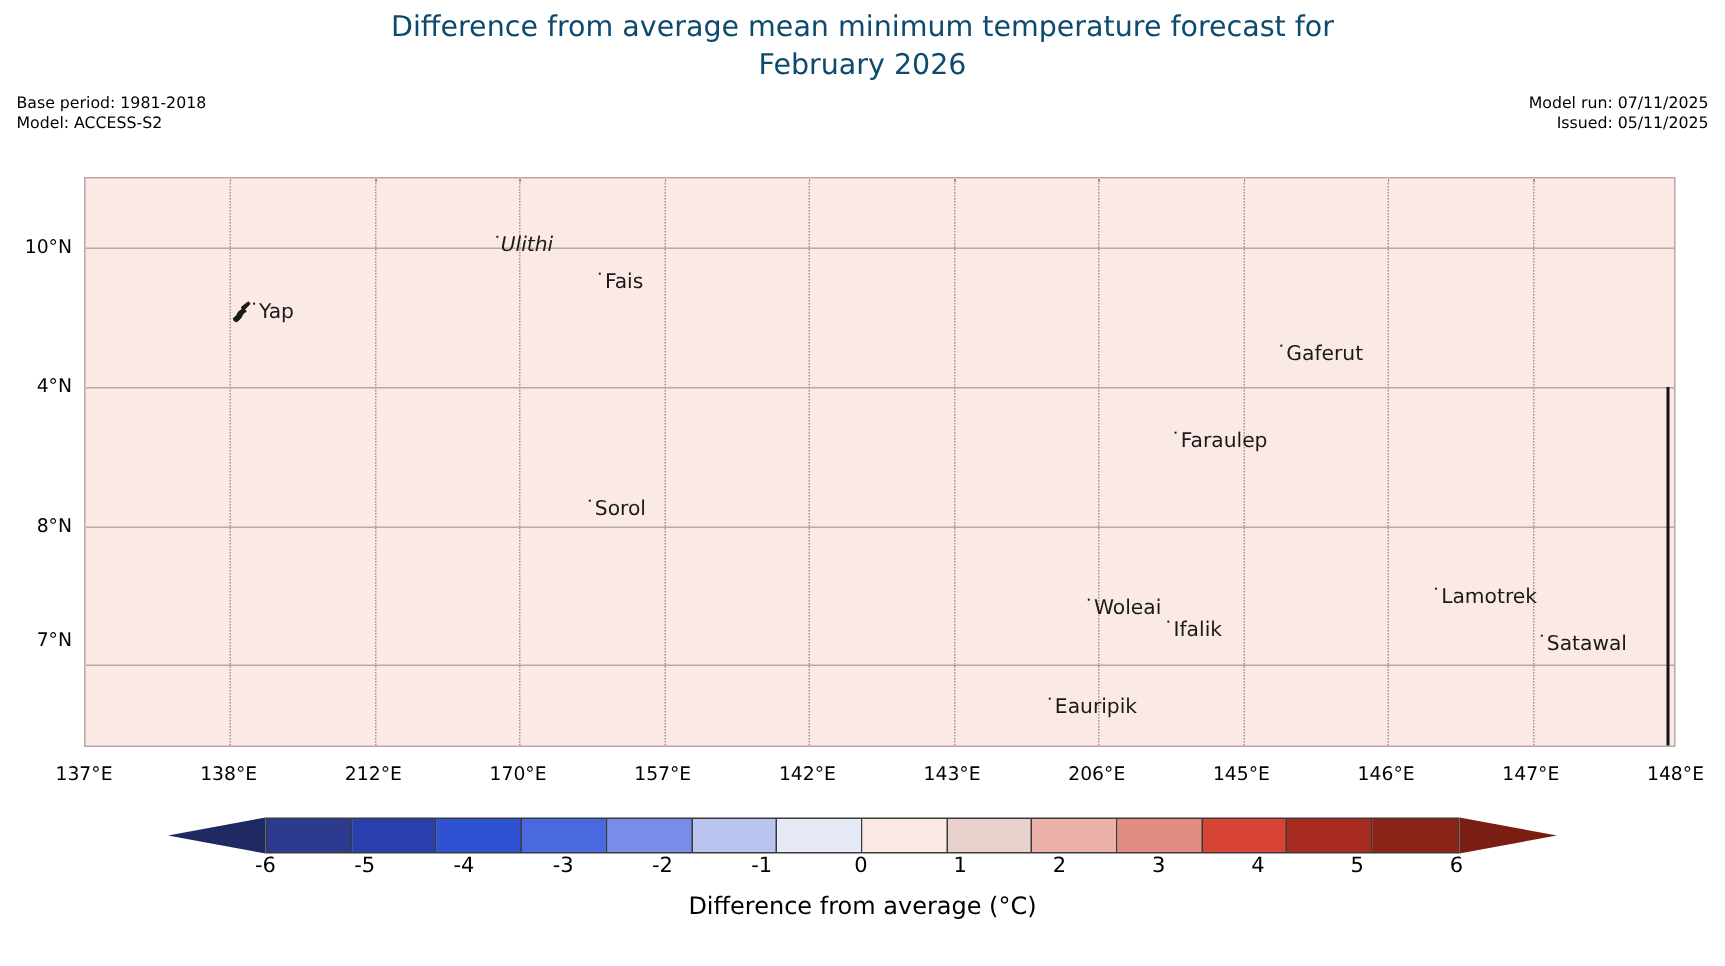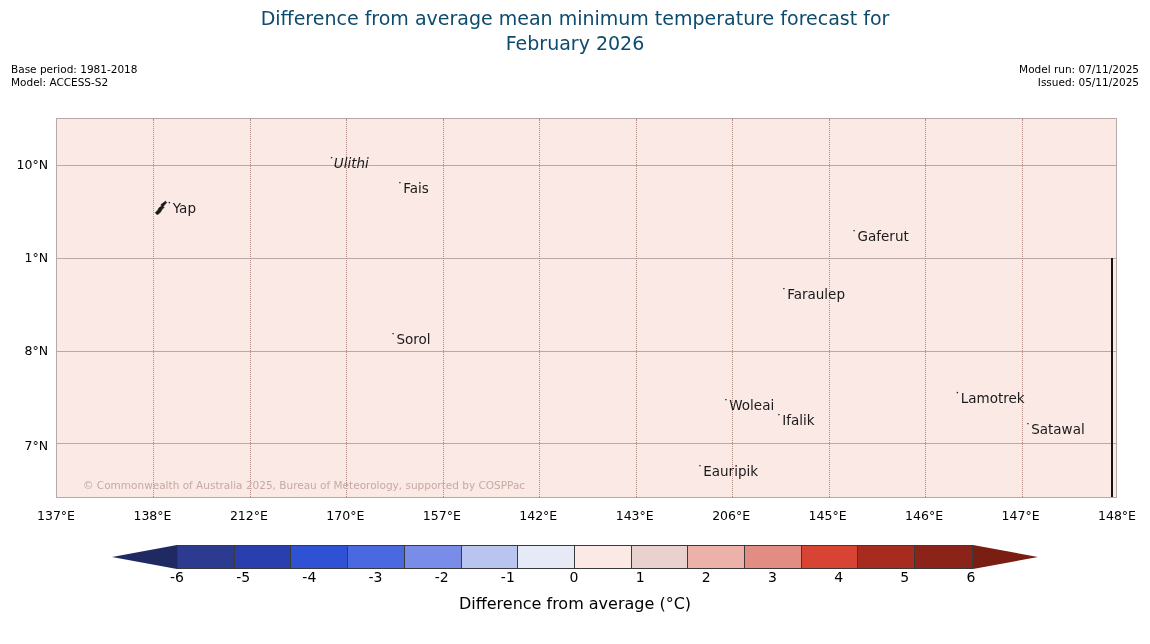--- a/index.html
+++ b/index.html
@@ -217,21 +217,20 @@
       <div class="place" style="left: 723.409px; top: 169.171px;"><span class="dot">˙</span><span>Faraulep</span></div>
       <div class="place" style="left: 665.536px; top: 280px;"><span class="dot">˙</span><span>Woleai</span></div>
       <div class="place" style="left: 718.586px; top: 295.22px;"><span class="dot">˙</span><span>Ifalik</span></div>
       <div class="place" style="left: 897.027px; top: 272.976px;"><span class="dot">˙</span><span>Lamotrek</span></div>
       <div class="place" style="left: 967.439px; top: 304.488px;"><span class="dot">˙</span><span>Satawal</span></div>
       <div class="place" style="left: 639.494px; top: 346.195px;"><span class="dot">˙</span><span>Eauripik</span></div>
     </div>
 
   <div id="eez-line" style="left: 1054.25px; top: 139.024px; height: 240.976px;"></div>
 
-  <div id="copyright">© Commonwealth of Australia 2025, Bureau of Meteorology, supported by COSPPac</div>
 </div>
 
 <div id="xticks-layer">
     <div class="xtick" style="left: 56px;">137°E</div>
     <div class="xtick" style="left: 152.455px;">138°E</div>
     <div class="xtick" style="left: 248.909px;">212°E</div>
     <div class="xtick" style="left: 345.364px;">170°E</div>
     <div class="xtick" style="left: 441.818px;">157°E</div>
     <div class="xtick" style="left: 538.273px;">142°E</div>
     <div class="xtick" style="left: 634.727px;">143°E</div>
@@ -239,26 +238,26 @@
     <div class="xtick" style="left: 827.636px;">145°E</div>
     <div class="xtick" style="left: 924.091px;">146°E</div>
     <div class="xtick" style="left: 1020.55px;">147°E</div>
     <div class="xtick" style="left: 1117px;">148°E</div>
   </div>
 <div id="yticks-layer">
     <div class="ytick" style="top: 164.341px; text-align: right;">
       <span>10°N</span>
     </div>
     <div class="ytick" style="top: 257.024px;">
-      <span>1°N</span>
+      <span>4°N</span>
     </div>
     <div class="ytick" style="top: 349.707px;">
       <span>8°N</span>
     </div>
-    <div class="ytick" style="top: 445px;">
+    <div class="ytick" style="top: 426px;">
       <span>7°N</span>
     </div>
   </div>
 
 <div id="cbar-wrap">
   <div class="cbar-arrow" id="cbar-arrow-left" style="left: 112px; border-top: 12px solid transparent; border-bottom: 12px solid transparent; border-right: 65px solid rgb(31, 42, 99);"></div>
   <div id="cbar-body" style="width: 794px;">
       <div class="seg" style="width: 56.7143px; background: rgb(44, 59, 143);"></div>
       <div class="seg" style="width: 56.7143px; background: rgb(42, 63, 174);"></div>
       <div class="seg" style="width: 56.7143px; background: rgb(47, 81, 212);"></div>

